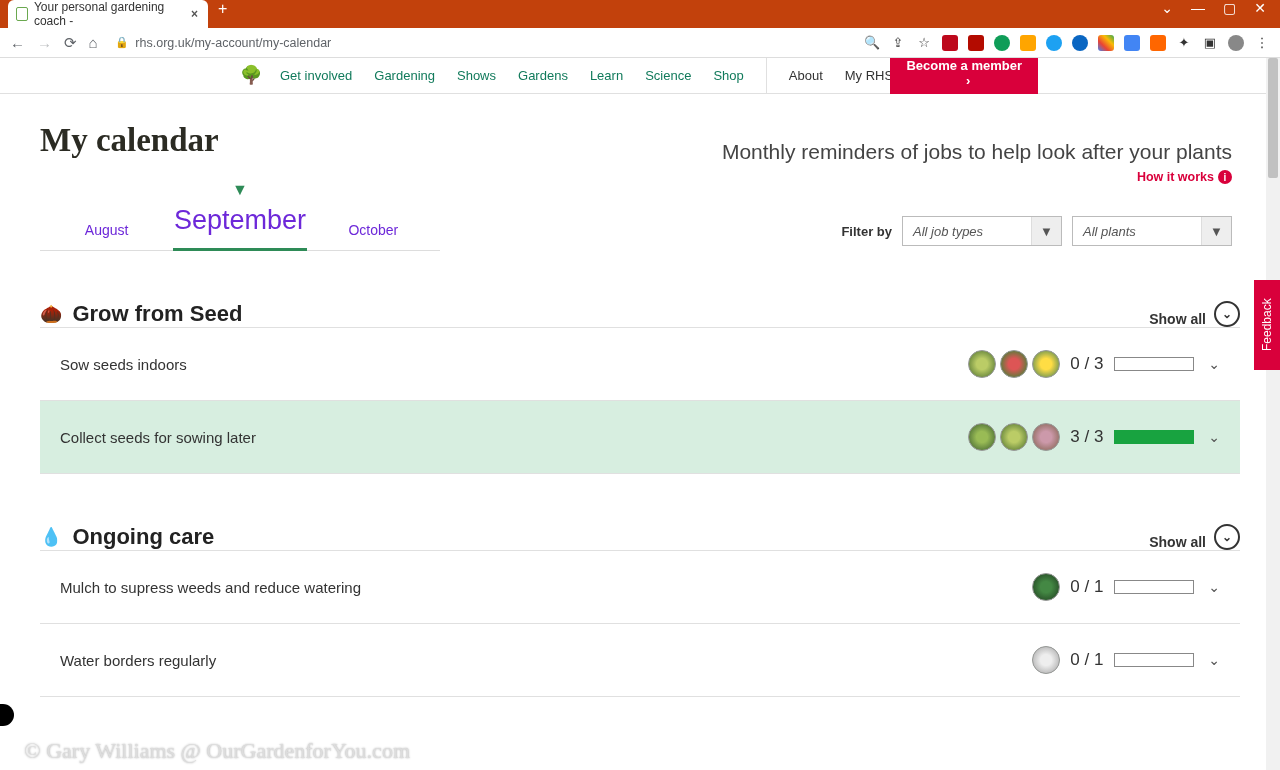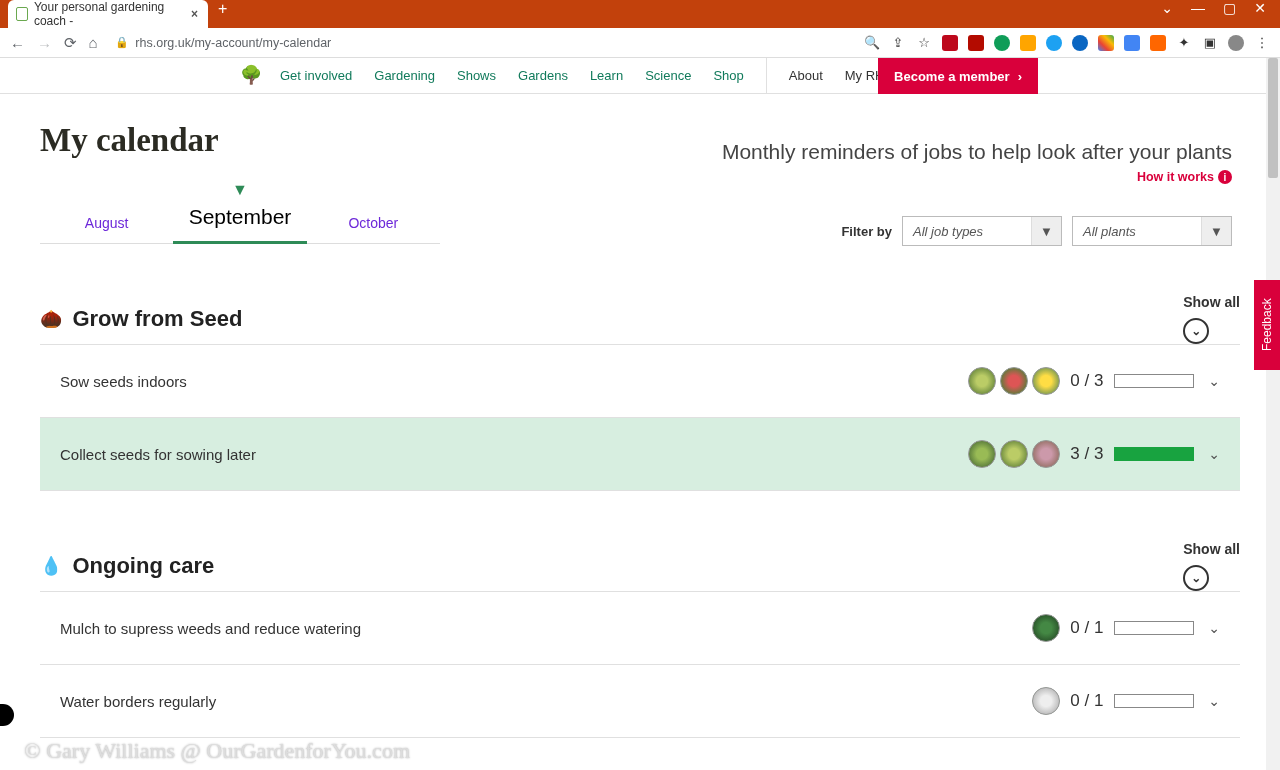--- a/index.html
+++ b/index.html
@@ -23,50 +23,50 @@
   .ext-icon { width:16px; height:16px; border-radius:3px; display:inline-block; }
 
   
   .site-nav { height: 36px; border-bottom: 1px solid #e0e0e0; display: flex; align-items: center; padding: 0 220px 0 240px; gap: 22px; font-size: 13px; position: relative;}
   .site-nav .logo { position:absolute; left:240px; top:6px; color:#4a7b3a; font-size:18px;}
   .site-nav .links { display:flex; gap:22px; margin-left:40px;}
   .site-nav a { color: #117a5b; text-decoration: none; cursor:pointer; font-weight:500;}
   .site-nav .divider { width:1px; height:36px; background:#e0e0e0;}
   .site-nav .about-group { display:flex; gap:22px; align-items:center;}
   .site-nav .about-group a { color:#333; }
-  .cta { position: absolute; right: 242px; top: 0; height: 36px; background: #d9003b; color: #fff; display: flex; align-items: center; padding: 0 16px; font-size: 13px; font-weight:600; cursor:pointer;}
+  .cta { position: absolute; right: 242px; top: 0; height: 36px; background: #d9003b; color: #fff; display: flex; align-items: center; padding: 0 16px; font-size: 13px; font-weight:600; cursor:pointer;flex-direction:column;}
   .cta .chev { margin-left: 8px; }
 
   
   .main { padding: 28px 40px 0 40px; position: relative; height: calc(770px - 28px - 30px - 36px); overflow-y: auto; }
   .page-title { font-family: Georgia, 'Times New Roman', serif; font-size: 33px; font-weight: bold; color: #2b2b23; }
   .subtitle-row { position:absolute; top: 46px; right: 48px; text-align:right;}
   .subtitle { font-size: 21px; color: #444; font-weight: 300; font-family: Arial, sans-serif;}
   .howit { color: #d9003b; font-size: 12.5px; margin-top: 6px; display:inline-flex; align-items:center; gap:4px; cursor:pointer; font-weight:600;}
   .howit .info { display:inline-flex; width:14px; height:14px; background:#d9003b; color:#fff; border-radius:50%; align-items:center; justify-content:center; font-size:10px; font-weight:bold;}
 
   
   .month-row { display:flex; align-items:flex-end; margin-top: 36px; border-bottom:1px solid #ddd; position:relative; width: 400px;}
   .month-row .marker { position:absolute; top:-14px; left:0; right:0; text-align:center; color:#2e8b57; pointer-events:none;}
   .month-tab { flex:1; text-align:center; padding: 10px 0 12px; font-size:14px; color:#6d28d9; cursor:pointer;}
-  .month-tab.active { font-size:21px; color:#000000; font-weight:500; border-bottom:3px solid #2e8b57; margin-bottom:-1px;}
+  .month-tab.active { font-size:27px; color:#6d28d9; font-weight:500; border-bottom:3px solid #2e8b57; margin-bottom:-1px;}
 
   
   .filter-row { position:absolute; top: 122px; right: 48px; display:flex; align-items:center; gap:10px; font-size:13px;}
   .filter-label { font-weight:600; color:#333;}
   .select { border:1px solid #bbb; height:30px; display:flex; align-items:center; width:160px; cursor:pointer;gap:36px;}
   .select span:first-child { flex:1; padding:0 10px; font-style:italic; color:#555;}
   .select .dd { width:30px; height:100%; background:#eee; display:flex; align-items:center; justify-content:center; color:#555; border-left:1px solid #ddd;}
 
   
   .section { margin-top: 50px;}
   .section-header { display:flex; align-items:center; justify-content:space-between;}
   .section-title { font-size:22px; font-weight:600; color:#222; display:flex; align-items:center; gap:10px;}
   .section-title .sicon { font-size:18px;}
-  .showall { display:flex; align-items:flex-start; gap:8px; font-size:14px; font-weight:600; cursor:pointer;flex-direction:column;}
+  .showall { display:flex; align-items:flex-end; gap:8px; font-size:14px; font-weight:600; cursor:pointer;}
   .showall .circ { width:26px; height:26px; border:2px solid #333; border-radius:50%; display:flex; align-items:center; justify-content:center; font-size:12px;}
 
   .task { border-top:1px solid #e0e0e0; padding: 22px 20px; display:flex; align-items:center; font-size:15px; color:#333; margin-top:0;}
   .task:first-of-type { margin-top: 26px;}
   .task.done { background:#d7eee0;}
   .task-title { flex:1;}
   .thumbs { display:flex; gap:4px; margin-right:10px;}
   .thumb { width:28px; height:28px; border-radius:50%; background:#8a8; border:1px solid #999; background-image: radial-gradient(circle, #bc6 30%, #573 90%);}
   .thumb.t2 { background-image: radial-gradient(circle, #d55 30%, #383 90%);}
   .thumb.t3 { background-image: radial-gradient(circle, #fd4 30%, #585 90%);}

